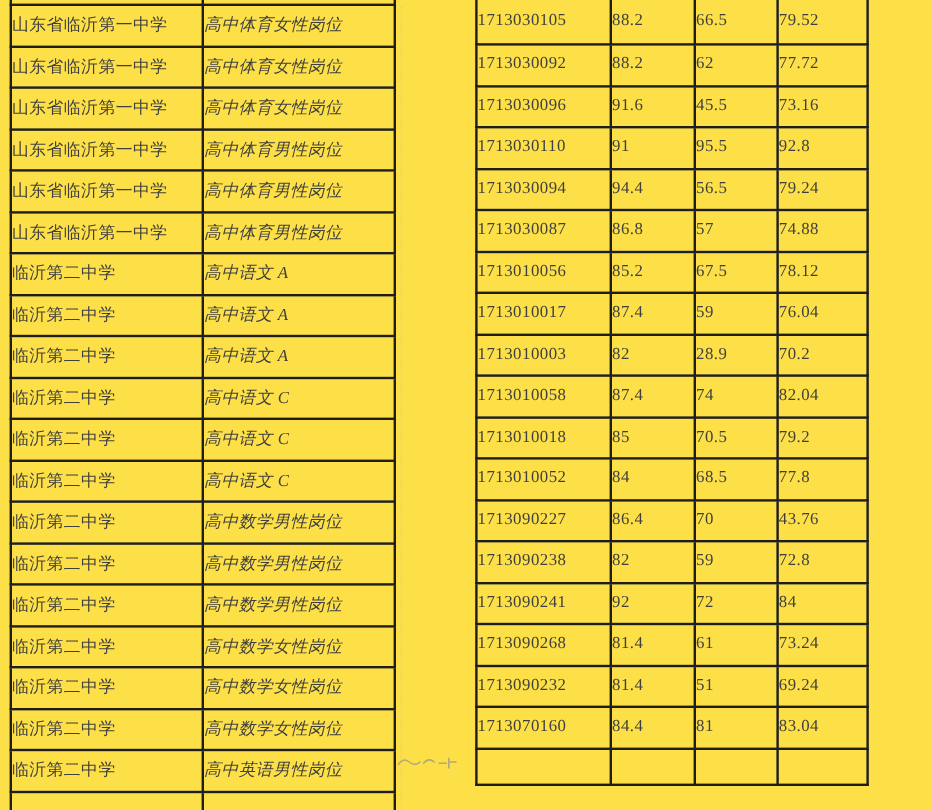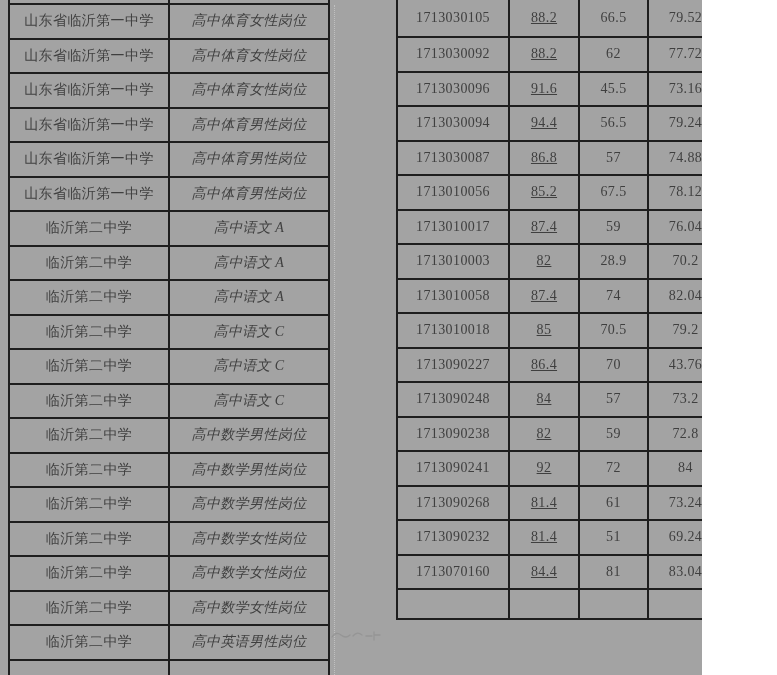--- a/index.html
+++ b/index.html
@@ -1,24 +1,23 @@
 <!DOCTYPE html>
 <html><head>
 <meta charset="utf-8">
 <style>
   html, body { margin: 0; padding: 0; background: #ffffff; }
   #page {
     position: relative;
-    width: 702px;
+    width: 777px;
     height: 675px;
-    background: #a3a3a3;
+    background: #fde047;
     overflow: hidden;
     font-family: "Liberation Serif", "DejaVu Serif", serif;
     color: #3f3f3f;
-    text-align: center;
   }
   table.frag {
     position: absolute;
     border-collapse: collapse;
     table-layout: fixed;
   }
   table.frag td {
     border: 2px solid #1e1e1e;
     vertical-align: middle;
     font-size: 14px;
@@ -35,21 +34,21 @@
   #tbl-left tr.partial { height: 34px; }
   td.c-school { width: 157px; padding-left: 14px; }
   td.c-pos    { width: 165px; padding-left: 10px; font-style: italic; }
   
   #tbl-right { left: 396px; top: 0; width: 318px; }
   #tbl-right tr { height: 34.5px; margin-left: 28px; }
   #tbl-right tr.first { height: 37px; }
   #tbl-right tr.first td { border-top: none; }
   #tbl-right tr.partial { height: 30px; }
   td.c-id { width: 110px; padding-left: 16px; }
-  td.c-s1 { width: 68px;  padding-left: 9px; text-decoration: underline; }
+  td.c-s1 { width: 68px;  padding-left: 9px; }
   td.c-s2 { width: 67px;  padding-left: 9px; }
   td.c-s3 { width: 73px;  padding-left: 11px; }
   
   #ghost-line {
     position: absolute;
     left: 334px; top: 5px;
     width: 0; height: 670px;
     border-left: 1px dotted #c8c8c8;
     opacity: 0.8;
   }
@@ -170,20 +169,26 @@
           <td class="c-s2">62</td>
           <td class="c-s3">77.72</td>
         </tr>
     <tr>
           <td class="c-id">1713030096</td>
           <td class="c-s1">91.6</td>
           <td class="c-s2">45.5</td>
           <td class="c-s3">73.16</td>
         </tr>
     <tr>
+          <td class="c-id">1713030110</td>
+          <td class="c-s1">91</td>
+          <td class="c-s2">95.5</td>
+          <td class="c-s3">92.8</td>
+        </tr>
+    <tr>
           <td class="c-id">1713030094</td>
           <td class="c-s1">94.4</td>
           <td class="c-s2">56.5</td>
           <td class="c-s3">79.24</td>
         </tr>
     <tr>
           <td class="c-id">1713030087</td>
           <td class="c-s1">86.8</td>
           <td class="c-s2">57</td>
           <td class="c-s3">74.88</td>
@@ -212,32 +217,32 @@
           <td class="c-s2">74</td>
           <td class="c-s3">82.04</td>
         </tr>
     <tr>
           <td class="c-id">1713010018</td>
           <td class="c-s1">85</td>
           <td class="c-s2">70.5</td>
           <td class="c-s3">79.2</td>
         </tr>
     <tr>
+          <td class="c-id">1713010052</td>
+          <td class="c-s1">84</td>
+          <td class="c-s2">68.5</td>
+          <td class="c-s3">77.8</td>
+        </tr>
+    <tr>
           <td class="c-id">1713090227</td>
           <td class="c-s1">86.4</td>
           <td class="c-s2">70</td>
           <td class="c-s3">43.76</td>
         </tr>
     <tr>
-          <td class="c-id">1713090248</td>
-          <td class="c-s1">84</td>
-          <td class="c-s2">57</td>
-          <td class="c-s3">73.2</td>
-        </tr>
-    <tr>
           <td class="c-id">1713090238</td>
           <td class="c-s1">82</td>
           <td class="c-s2">59</td>
           <td class="c-s3">72.8</td>
         </tr>
     <tr>
           <td class="c-id">1713090241</td>
           <td class="c-s1">92</td>
           <td class="c-s2">72</td>
           <td class="c-s3">84</td>

